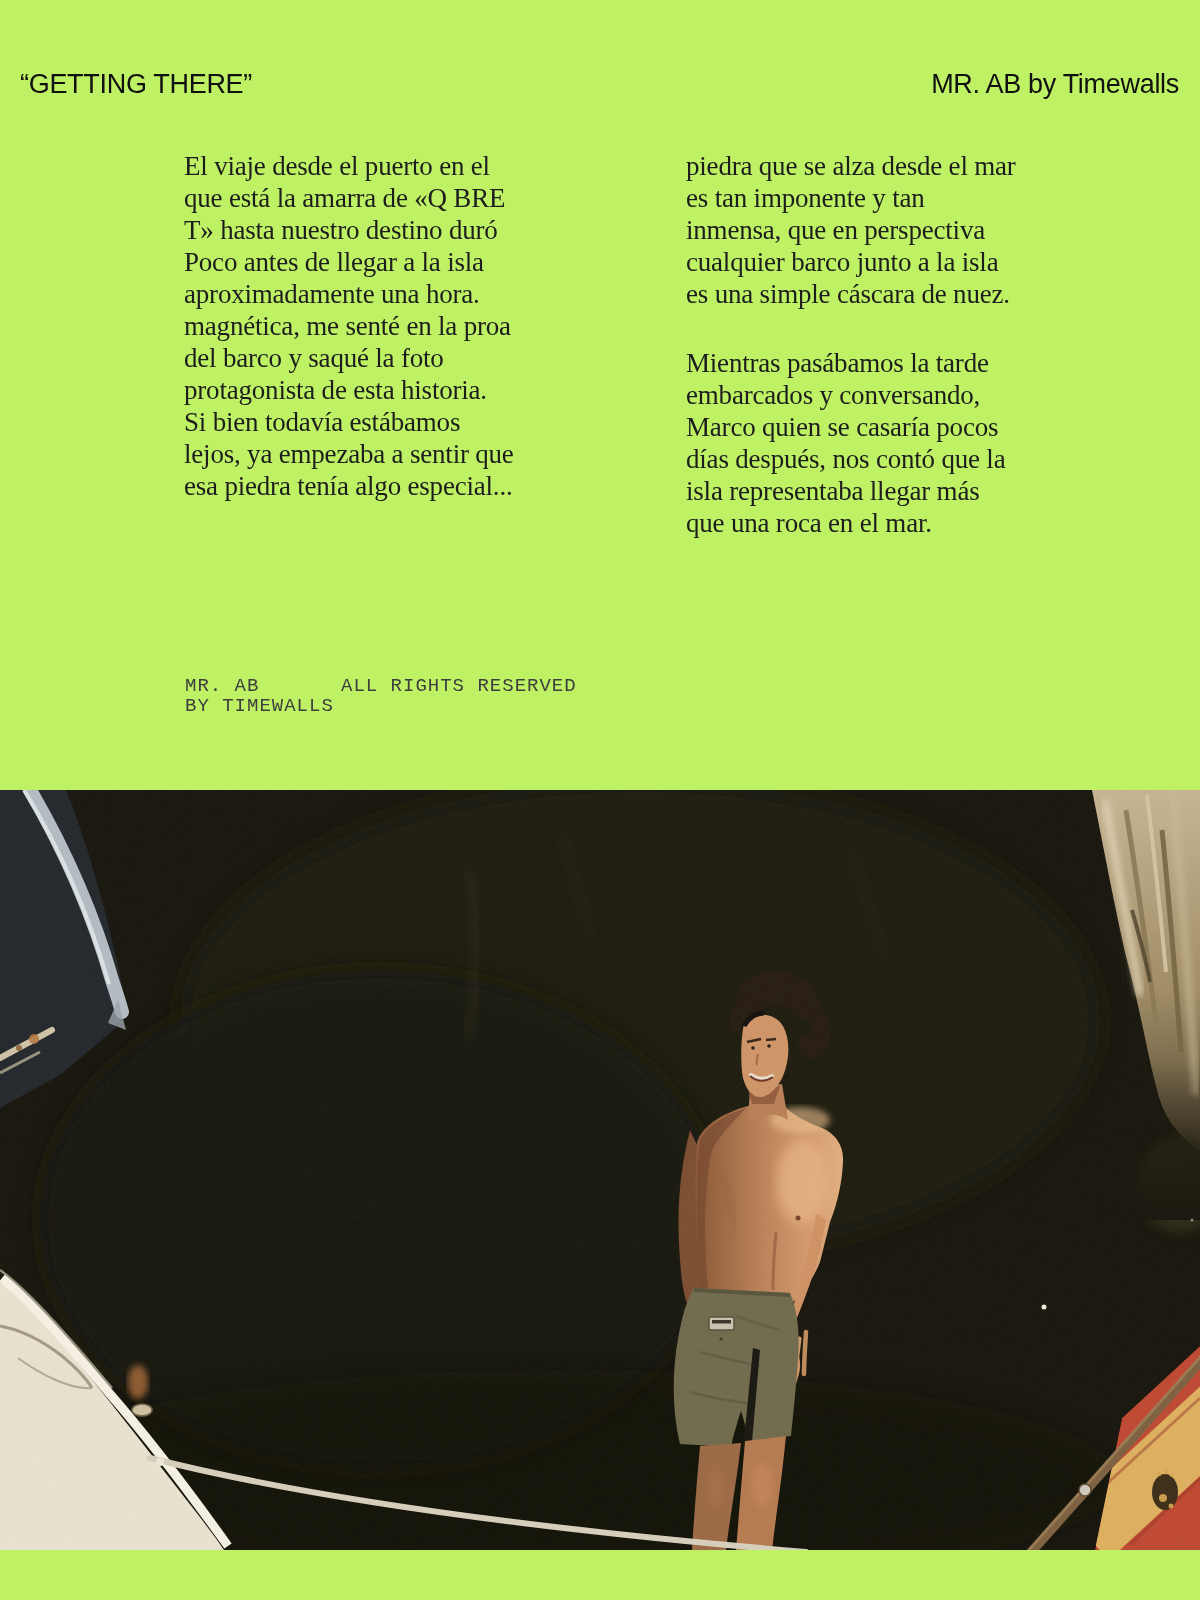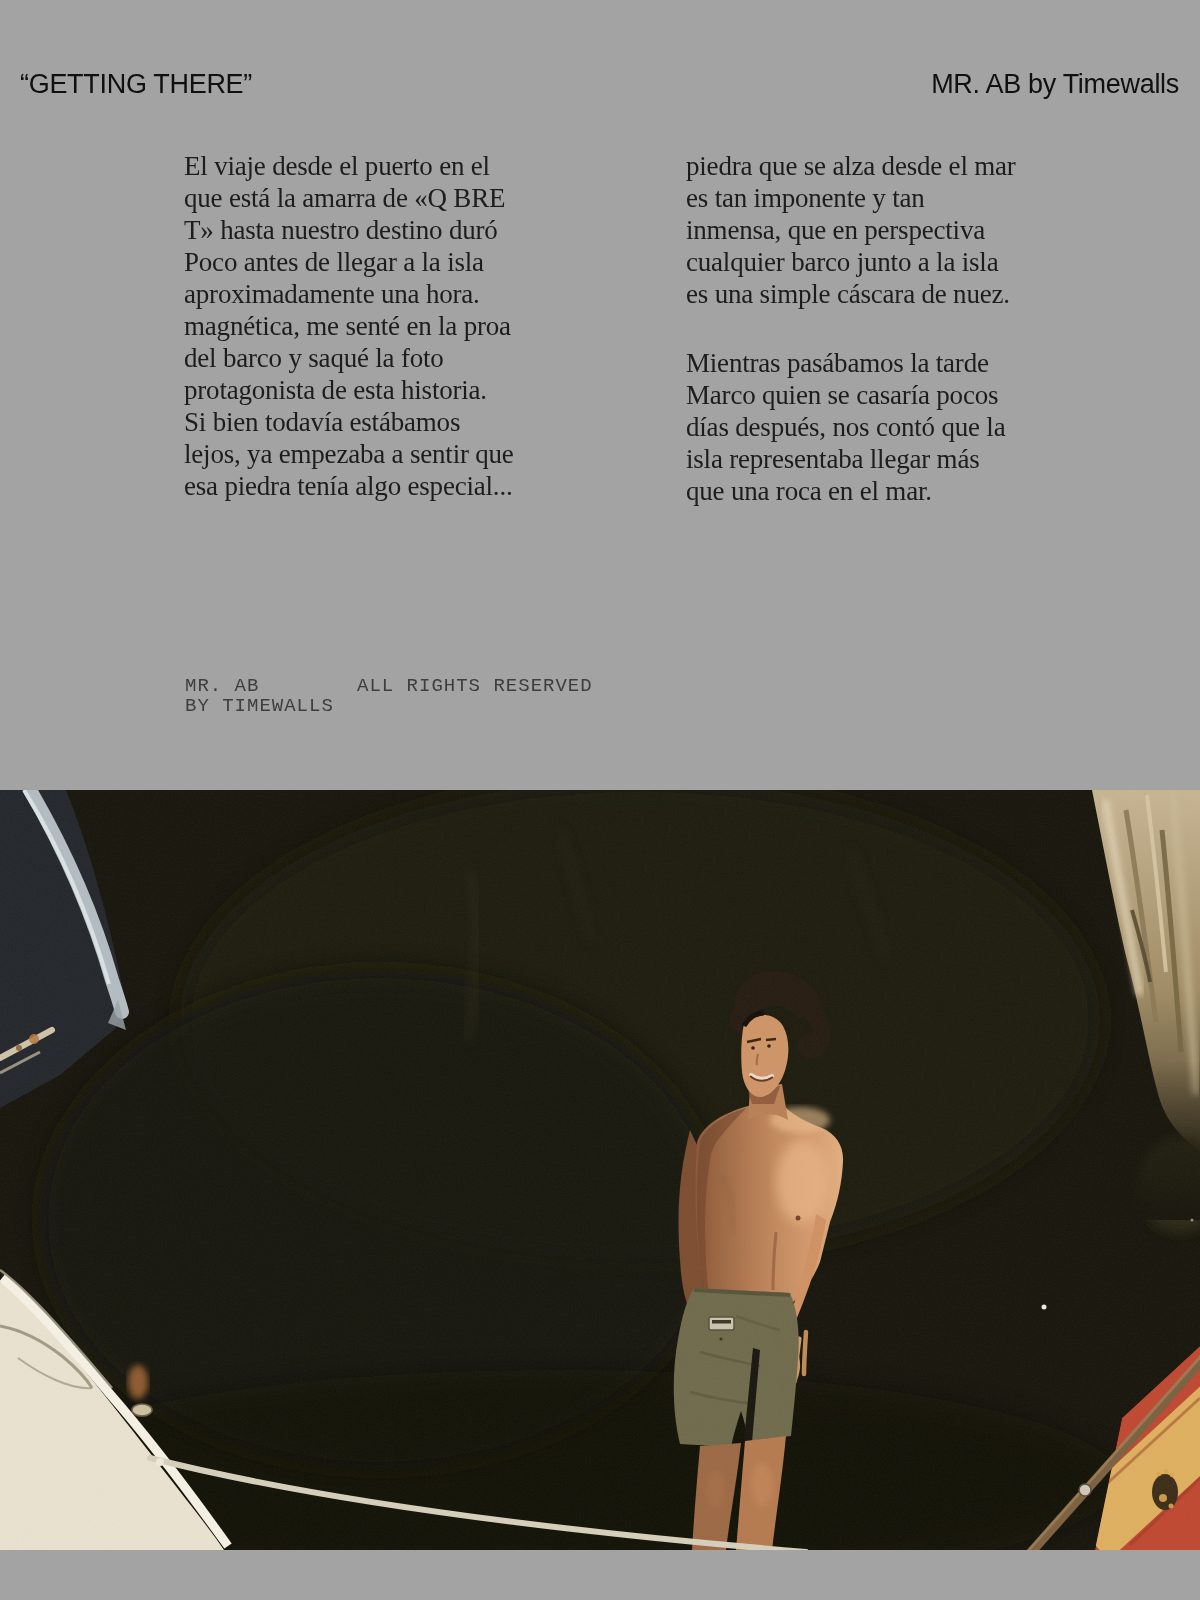--- a/index.html
+++ b/index.html
@@ -1,18 +1,18 @@
 <!DOCTYPE html>
 <html><head>
 <meta charset="utf-8">
 <style>
   html,body { margin:0; padding:0; background:#e8e8e8; }
   .page {
     position:relative; width:1200px; height:1600px; margin:0 auto;
-    background:#a3a3a3; overflow:hidden;
+    background:#bef264; overflow:hidden;
     font-family:"Liberation Sans", sans-serif;
   }
   .hdr {
     position:absolute; top:69px; font-size:27px; letter-spacing:-0.3px;
     color:#101010; white-space:nowrap;
   }
   .hdr-left  { left:20px; }
   .hdr-right { right:21px; }
   .col {
     position:absolute; top:150px; width:340px;
@@ -22,21 +22,21 @@
   .col .ln { white-space:nowrap; }
   .col-left  { left:184px; }
   .col-right { left:686px; }
   .para2 { margin-top:37px; }
   .mono {
     position:absolute; top:676px;
     font-family:"Liberation Mono", monospace;
     font-size:19px; line-height:20px; letter-spacing:1px; color:#3e3e3e;
   }
   .credit { left:185px; }
-  .rights { left:357px; }
+  .rights { left:341px; }
   .photo-wrap {
     position:absolute; left:0; top:790px; width:1200px; height:760px;
     background:#16140a;
   }
   .photo-wrap svg { display:block; }
 </style>
 </head>
 <body>
 
 <div class="page">
@@ -63,20 +63,21 @@
   <div class="col col-right">
     <div class="para">
         <div class="ln">piedra que se alza desde el mar</div>
         <div class="ln">es tan imponente y tan</div>
         <div class="ln">inmensa, que en perspectiva</div>
         <div class="ln">cualquier barco junto a la isla</div>
         <div class="ln">es una simple cáscara de nuez.</div>
       </div>
     <div class="para para2">
         <div class="ln">Mientras pasábamos la tarde</div>
+        <div class="ln">embarcados y conversando,</div>
         <div class="ln">Marco quien se casaría pocos</div>
         <div class="ln">días después, nos contó que la</div>
         <div class="ln">isla representaba llegar más</div>
         <div class="ln">que una roca en el mar.</div>
       </div>
   </div>
 
   <div class="mono credit">
       <div class="ln">MR. AB</div>
       <div class="ln">BY TIMEWALLS</div>

